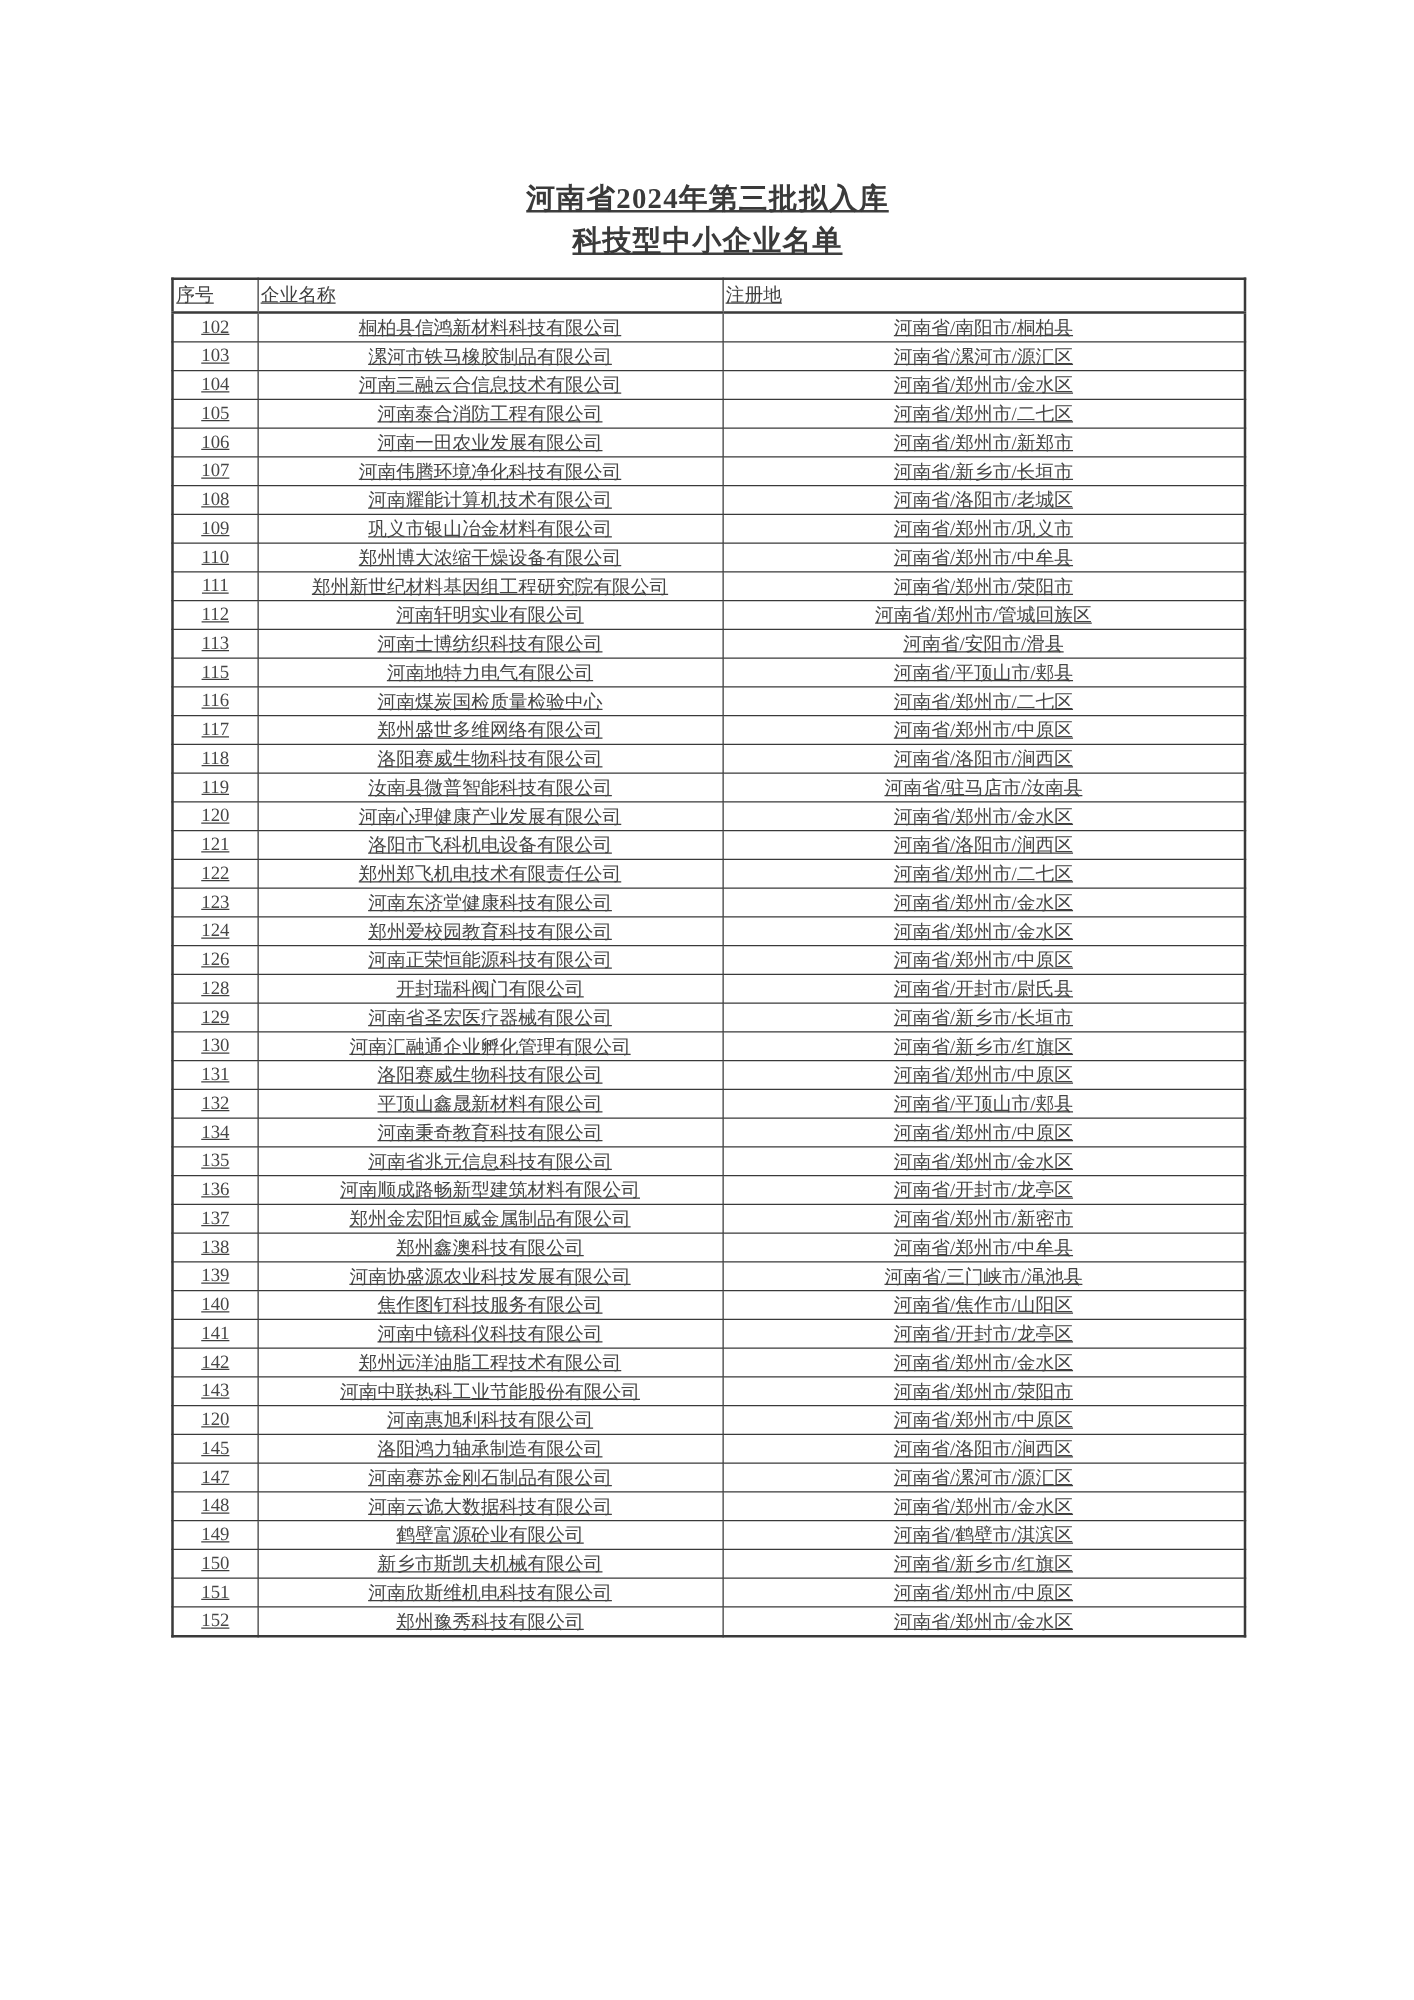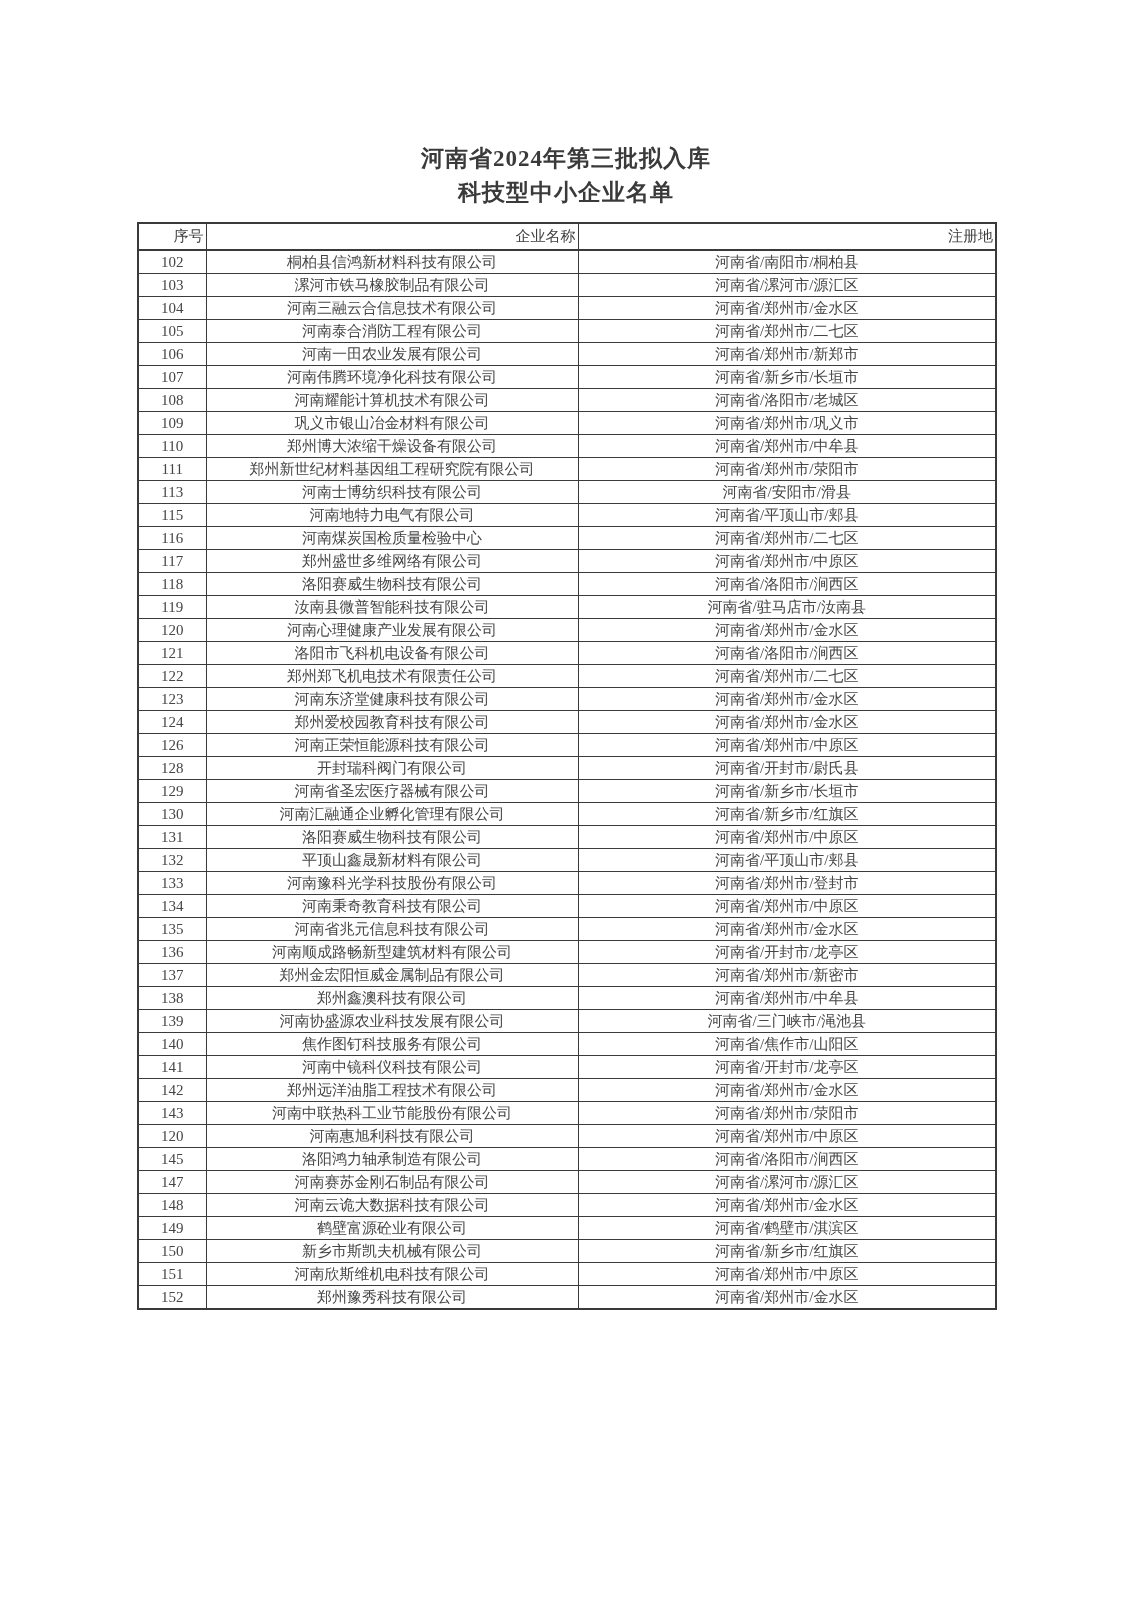--- a/index.html
+++ b/index.html
@@ -12,20 +12,21 @@
     height: 1600px;
     font-family: "Liberation Serif", "DejaVu Serif", serif;
     color: #3f3f3f;
     position: relative;
   }
   .doc {
     position: absolute;
     left: 137px;
     top: 142px;
     width: 858px;
+    text-decoration: underline;
   }
   .title {
     text-align: center;
     font-size: 23px;
     font-weight: bold;
     line-height: 34px;
     color: #3a3a3a;
     letter-spacing: 1px;
   }
   table.company-table {
@@ -37,21 +38,21 @@
   table.company-table, table.company-table th, table.company-table td {
     border: 1px solid #3a3a3a;
   }
   table.company-table {
     border-width: 2px;
   }
   table.company-table th {
     height: 25px;
     font-size: 15px;
     font-weight: normal;
-    text-align: right;
+    text-align: left;
     color: #3f3f3f;
     border-bottom-width: 2px;
     padding: 0 2px;
     margin-left: 32px;
   }
   table.company-table td {
     height: 22px;
     font-size: 15px;
     text-align: center;
     white-space: nowrap;
@@ -128,20 +129,25 @@
           <td>110</td>
           <td>郑州博大浓缩干燥设备有限公司</td>
           <td>河南省/郑州市/中牟县</td>
         </tr>
         <tr>
           <td>111</td>
           <td>郑州新世纪材料基因组工程研究院有限公司</td>
           <td>河南省/郑州市/荥阳市</td>
         </tr>
         <tr>
+          <td>112</td>
+          <td>河南轩明实业有限公司</td>
+          <td>河南省/郑州市/管城回族区</td>
+        </tr>
+        <tr>
           <td>113</td>
           <td>河南士博纺织科技有限公司</td>
           <td>河南省/安阳市/滑县</td>
         </tr>
         <tr>
           <td>115</td>
           <td>河南地特力电气有限公司</td>
           <td>河南省/平顶山市/郏县</td>
         </tr>
         <tr>
@@ -211,25 +217,20 @@
         </tr>
         <tr>
           <td>131</td>
           <td>洛阳赛威生物科技有限公司</td>
           <td>河南省/郑州市/中原区</td>
         </tr>
         <tr>
           <td>132</td>
           <td>平顶山鑫晟新材料有限公司</td>
           <td>河南省/平顶山市/郏县</td>
-        </tr>
-        <tr>
-          <td>133</td>
-          <td>河南豫科光学科技股份有限公司</td>
-          <td>河南省/郑州市/登封市</td>
         </tr>
         <tr>
           <td>134</td>
           <td>河南秉奇教育科技有限公司</td>
           <td>河南省/郑州市/中原区</td>
         </tr>
         <tr>
           <td>135</td>
           <td>河南省兆元信息科技有限公司</td>
           <td>河南省/郑州市/金水区</td>

